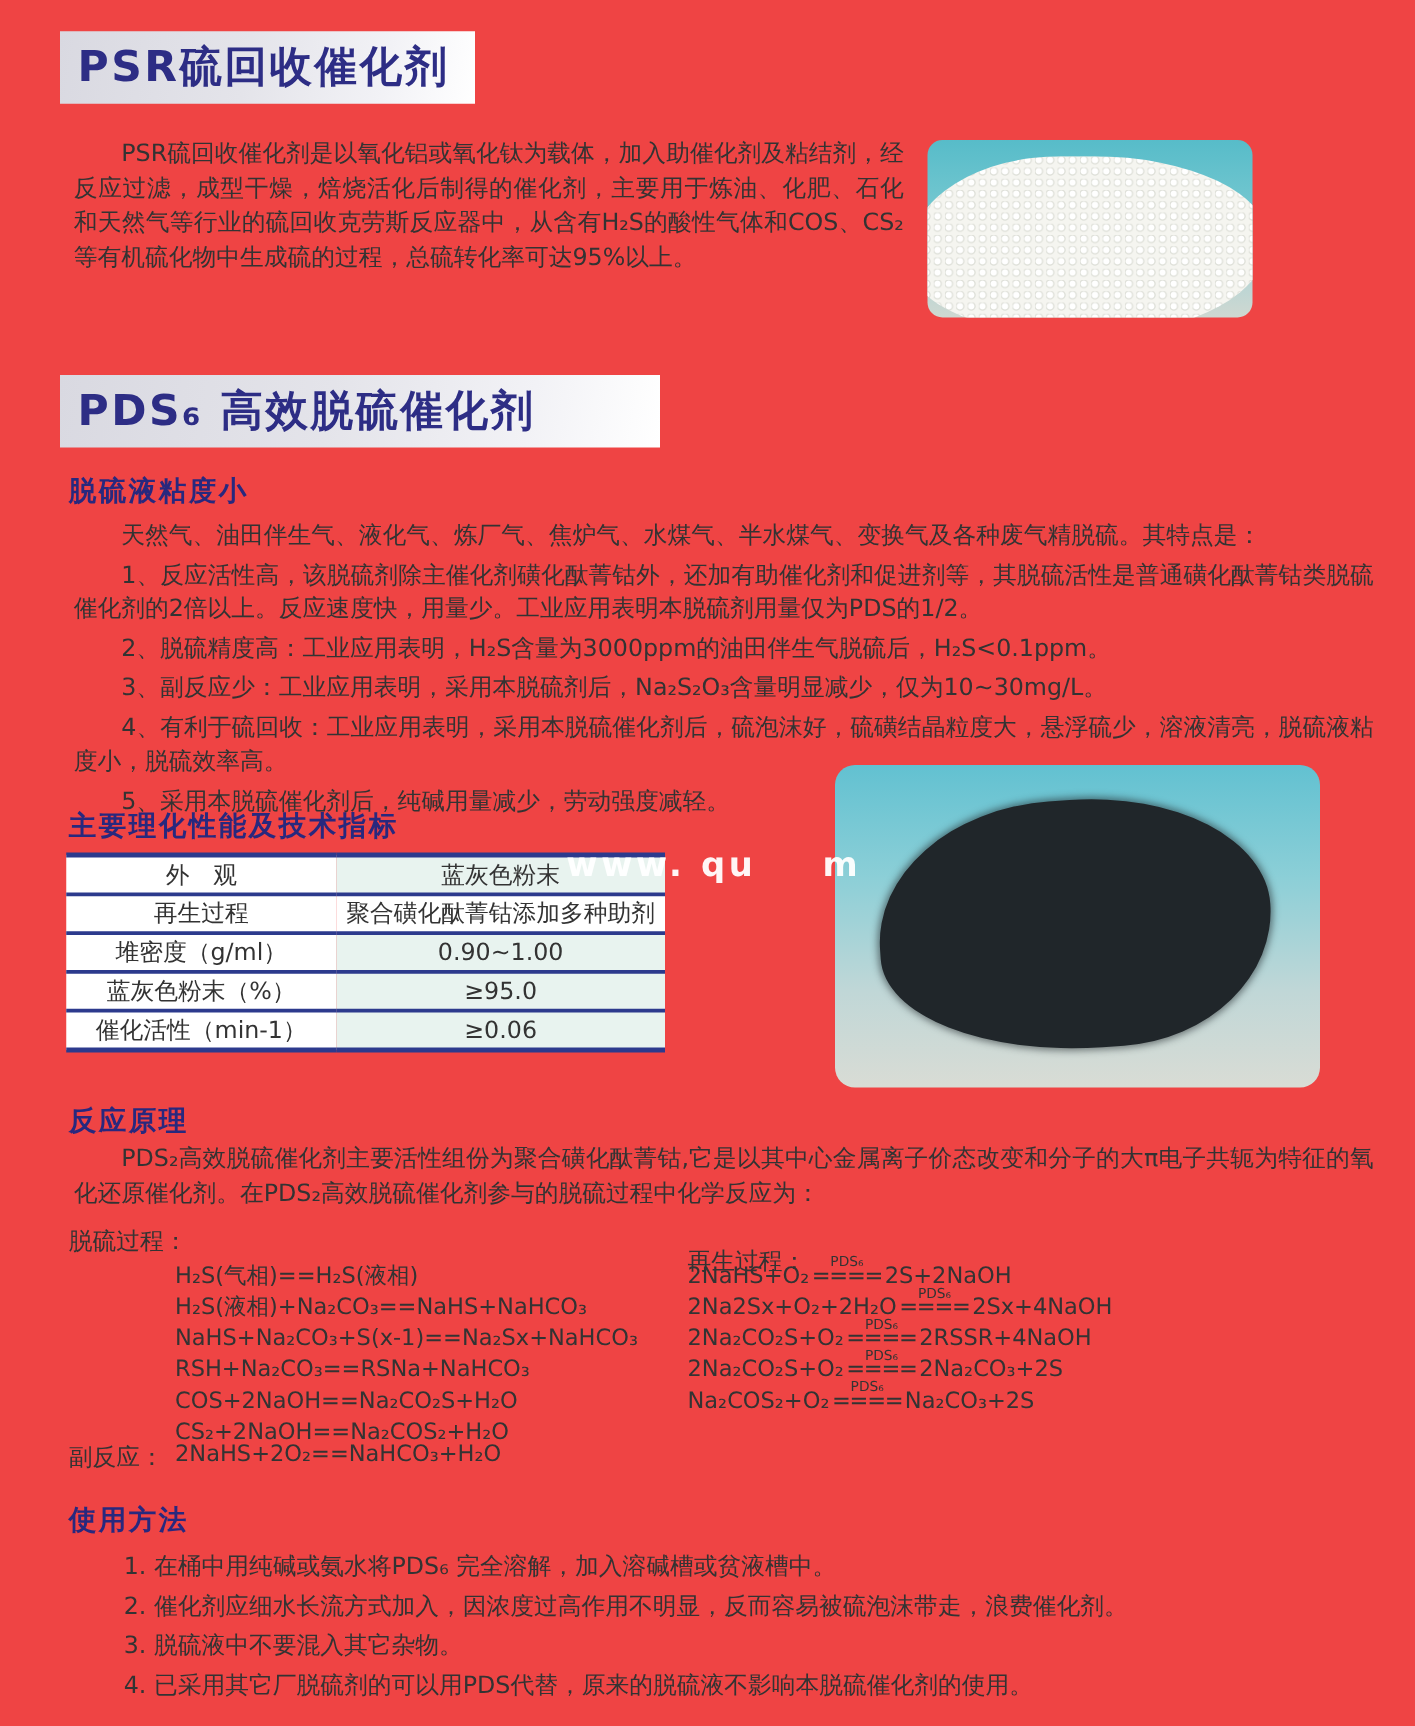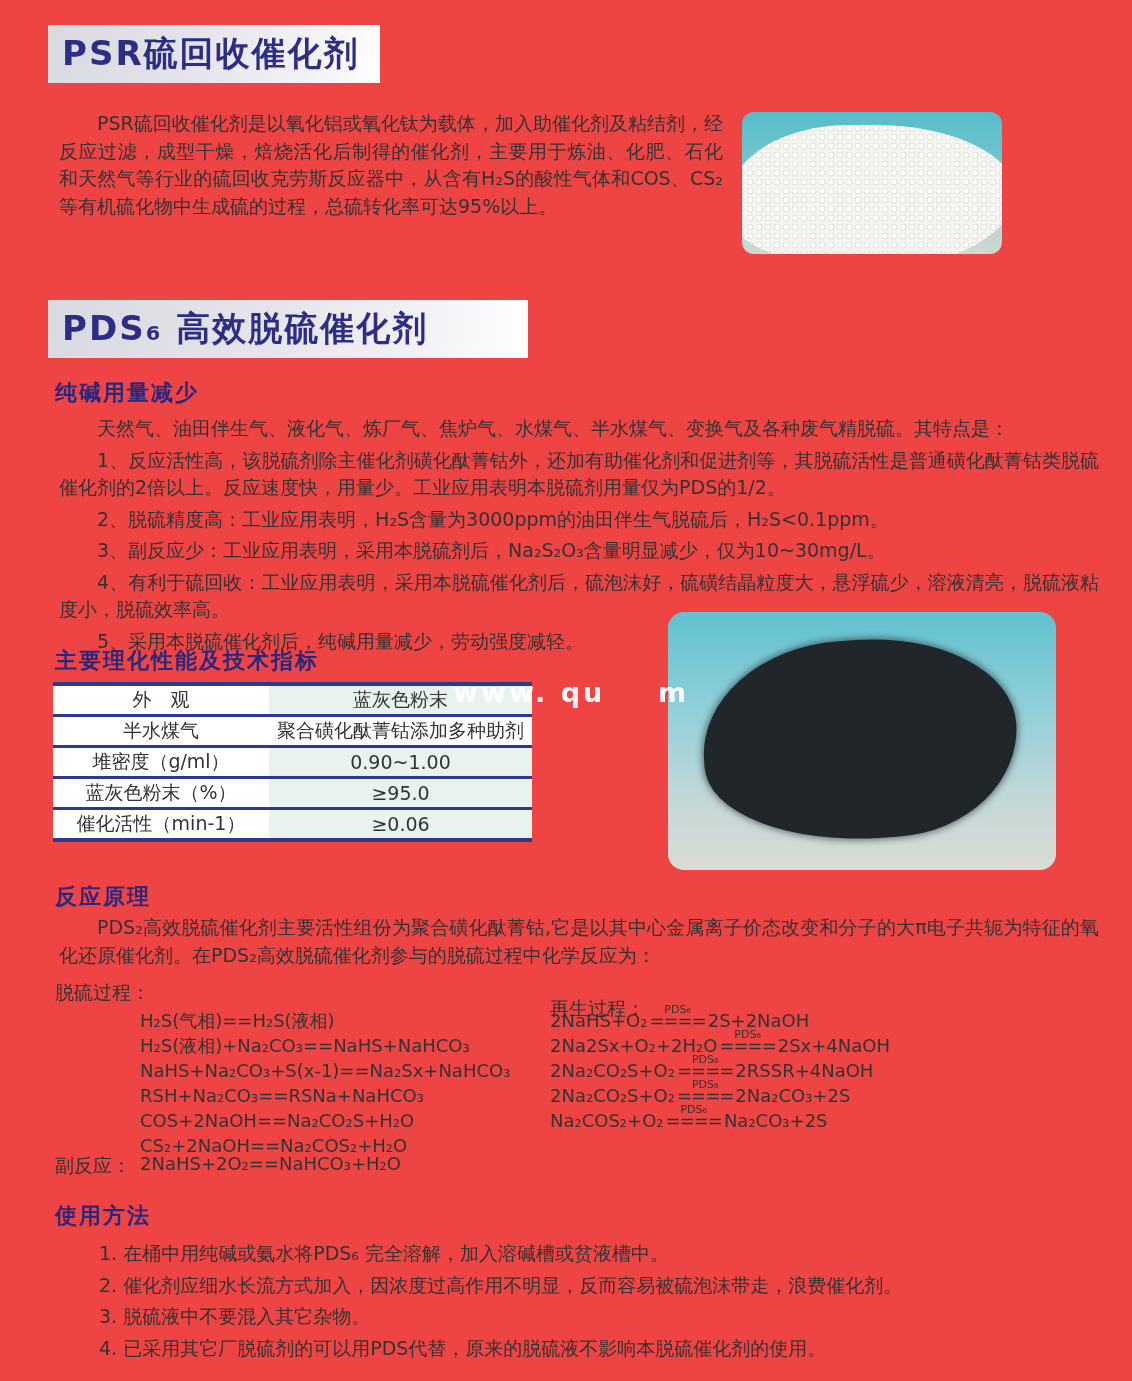--- a/index.html
+++ b/index.html
@@ -115,39 +115,39 @@
     <p>PSR硫回收催化剂是以氧化铝或氧化钛为载体，加入助催化剂及粘结剂，经反应过滤，成型干燥，焙烧活化后制得的催化剂，主要用于炼油、化肥、石化和天然气等行业的硫回收克劳斯反应器中，从含有H₂S的酸性气体和COS、CS₂等有机硫化物中生成硫的过程，总硫转化率可达95%以上。</p>
   </div>
   <div class="photo" id="photo1">
     <div class="granules"></div>
   </div>
 
   <div class="title-bar" id="bar2">
     <span class="title-text">PDS₆ 高效脱硫催化剂</span>
   </div>
 
-  <h2 class="sec-heading" id="h-features">纯碱用量减少</h2>
+  <h2 class="sec-heading" id="h-features">脱硫液粘度小</h2>
   <div class="textblock" id="features">
     <p>天然气、油田伴生气、液化气、炼厂气、焦炉气、水煤气、半水煤气、变换气及各种废气精脱硫。其特点是：</p>
     <p>1、反应活性高，该脱硫剂除主催化剂磺化酞菁钴外，还加有助催化剂和促进剂等，其脱硫活性是普通磺化酞菁钴类脱硫催化剂的2倍以上。反应速度快，用量少。工业应用表明本脱硫剂用量仅为PDS的1/2。</p>
     <p>2、脱硫精度高：工业应用表明，H₂S含量为3000ppm的油田伴生气脱硫后，H₂S&lt;0.1ppm。</p>
     <p>3、副反应少：工业应用表明，采用本脱硫剂后，Na₂S₂O₃含量明显减少，仅为10~30mg/L。</p>
     <p>4、有利于硫回收：工业应用表明，采用本脱硫催化剂后，硫泡沫好，硫磺结晶粒度大，悬浮硫少，溶液清亮，脱硫液粘度小，脱硫效率高。</p>
     <p>5、采用本脱硫催化剂后，纯碱用量减少，劳动强度减轻。</p>
   </div>
 
   <h2 class="sec-heading" id="h-specs">主要理化性能及技术指标</h2>
   <table id="specs-table">
     <tbody>
       <tr>
         <td class="label">外　观</td>
         <td class="value">蓝灰色粉末</td>
       </tr>
       <tr class="white-value">
-        <td class="label">半水煤气</td>
+        <td class="label">再生过程</td>
         <td class="value">聚合磺化酞菁钴添加多种助剂</td>
       </tr>
       <tr>
         <td class="label">堆密度（g/ml）</td>
         <td class="value">0.90~1.00</td>
       </tr>
       <tr>
         <td class="label">蓝灰色粉末（%）</td>
         <td class="value">≥95.0</td>
       </tr>

